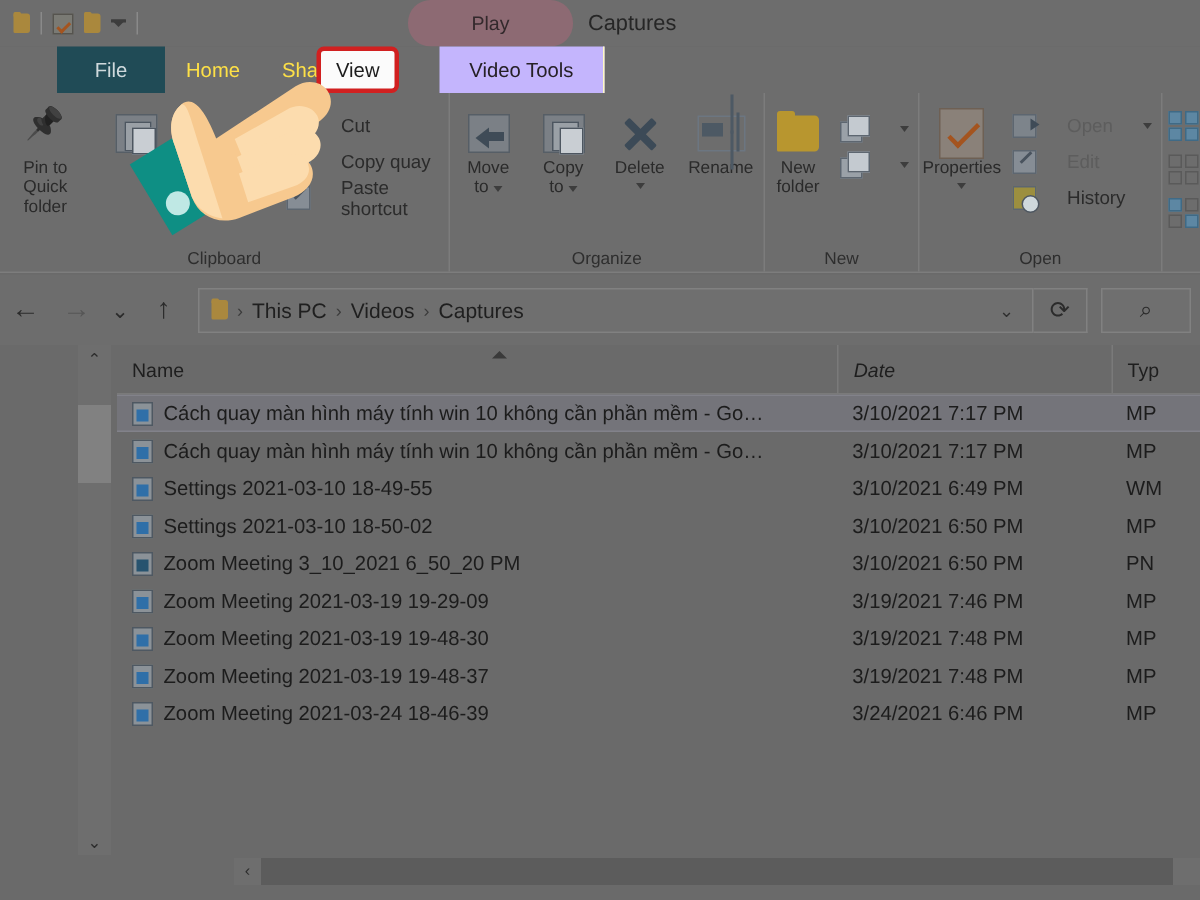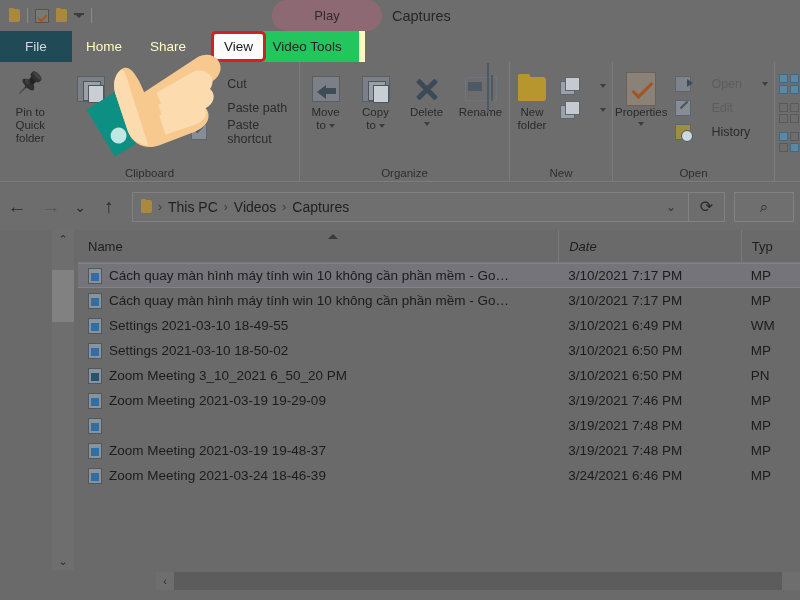--- a/index.html
+++ b/index.html
@@ -80,44 +80,44 @@
 
   
   .tabstrip {
     position: absolute; top: 31px; left: 0;
     width: 800px; height: 31px;
     background: #6d6d6d;
     display: flex; align-items: stretch;
   }
   .tab {
     display: flex; align-items: center; justify-content: center;
-    font-size: 13.5px; color: #fef9c3;
+    font-size: 13.5px; color: #fde047;
     padding: 0 14px;
   }
   .tab.file {
     background: #204b56;
     color: #cfd9dc;
-    width: 72px; padding: 0;
+    width: 72px; padding: 0; margin-left: 38px;
   }
   .view-ring {
     position: absolute;
     left: 211px; top: 31px;
     width: 55px; height: 31px;
     border: 3px solid #d12020;
     border-radius: 5px;
     background: #fbfbfb;
     display: flex; align-items: center; justify-content: center;
     font-size: 13.5px; color: #1c1c1c;
     z-index: 9;
   }
   .tab.ctxtab {
-    background: #22c55e;
+    background: #c4b5fd;
     color: #262126;
     width: 110px; padding: 0;
-    border-right: 6px solid #fef9c3;
+    border-right: 1px solid #fef9c3;
     align-items: center;
   }
 
   
   .ribbon {
     position: absolute; top: 62px; left: 0;
     width: 800px; height: 120px;
     background: #6d6d6d;
     border-bottom: 1px solid #7d7d7d;
     display: flex; align-items: stretch;
@@ -405,21 +405,21 @@
         <div class="bigbtn">
           <span class="glyph"></span>
         </div>
         <div class="smallcol" style="margin-left:4px">
           <div class="smallbtn">
             <span class="mini scissors"></span>
             <span>Cut</span>
           </div>
           <div class="smallbtn">
             <span class="mini doc"></span>
-            <span>Paste path</span>
+            <span>Copy quay</span>
           </div>
           <div class="smallbtn">
             <span class="mini editico"></span>
             <span>Paste shortcut</span>
           </div>
         </div>
       </div>
       <div class="rgroup-label">Clipboard</div>
     </div>
 
@@ -655,20 +655,21 @@
             <div class="cell name">
               <span class="fileicon"></span>
               <span>Zoom Meeting 2021-03-19 19-29-09</span>
             </div>
             <div class="cell date">3/19/2021 7:46 PM</div>
             <div class="cell type">MP</div>
           </div>
           <div class="row">
             <div class="cell name">
               <span class="fileicon"></span>
+              <span>Zoom Meeting 2021-03-19 19-48-30</span>
             </div>
             <div class="cell date">3/19/2021 7:48 PM</div>
             <div class="cell type">MP</div>
           </div>
           <div class="row">
             <div class="cell name">
               <span class="fileicon"></span>
               <span>Zoom Meeting 2021-03-19 19-48-37</span>
             </div>
             <div class="cell date">3/19/2021 7:48 PM</div>

